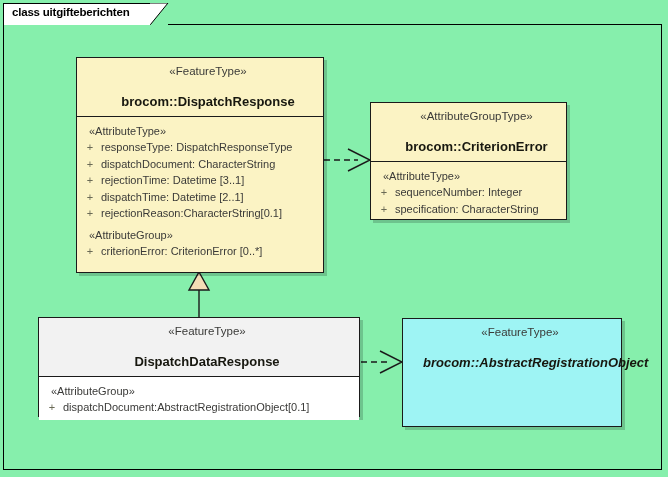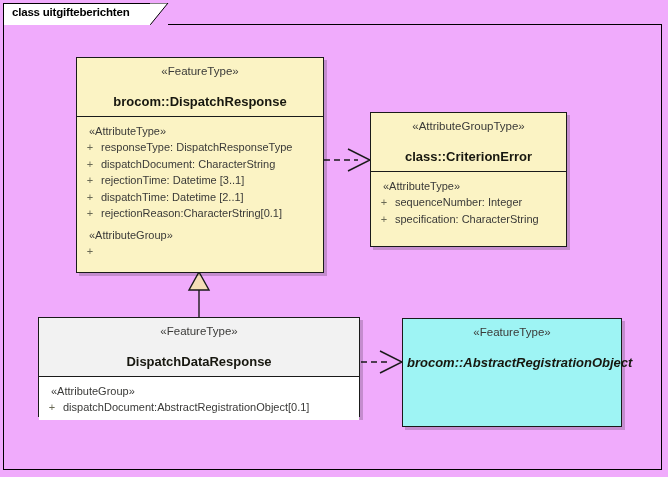--- a/index.html
+++ b/index.html
@@ -7,21 +7,21 @@
     padding: 0;
     background: #ffffff;
   }
   body {
     font-family: "Liberation Sans", sans-serif;
   }
   #canvas {
     position: relative;
     width: 668px;
     height: 477px;
-    background: #f0abfc;
+    background: #86efac;
     overflow: hidden;
     text-decoration: underline;
   }
 
   
   .frame-body {
     position: absolute;
     left: 3px;
     top: 24px;
     width: 659px;
@@ -77,21 +77,21 @@
     border: 1.6px solid #1a1a1a;
     box-shadow: 3px 3px 0 rgba(0,0,0,0.18);
   }
   .uml-box.yellow { background: #fbf3c4; }
   .uml-box.white  { background: #f2f2f2; }
   .uml-box.cyan   { background: #9ef4f4; }
 
   .box-header {
     box-sizing: border-box;
     text-align: center;
-    padding: 6px 4px 7px 4px;
+    padding: 6px 4px 7px 20px;
     border-bottom: 1.6px solid #1a1a1a;
   }
   .box-header.nolines { border-bottom: none; }
   .uml-box.white .box-header { background: #f2f2f2; }
   .uml-box.white .box-body { background: #ffffff; }
 
   .stereotype {
     font-size: 11.5px;
     color: #3a3a38;
     line-height: 14px;
@@ -212,28 +212,29 @@
       </div>
       <div class="attr-row">
         <span class="attr-vis">+</span>
         <span class="attr-text">rejectionReason:CharacterString[0.1]</span>
       </div>
 
       <div class="group-label" style="margin-top:5px;">«AttributeGroup»</div>
 
       <div class="attr-row">
         <span class="attr-vis">+</span>
-      </div>
-    </div>
-  </div>
-
-  <div class="uml-box yellow" style="left:370px; top:112px; width:197px; height:135px;">
+        <span class="attr-text">criterionError: CriterionError [0..*]</span>
+      </div>
+    </div>
+  </div>
+
+  <div class="uml-box yellow" style="left:370px; top:102px; width:197px; height:118px;">
     <div class="box-header">
       <div class="stereotype">«AttributeGroupType»</div>
-      <div class="classname">class::CriterionError</div>
+      <div class="classname">brocom::CriterionError</div>
     </div>
     <div class="box-body">
       <div class="group-label">«AttributeType»</div>
       <div class="attr-row">
         <span class="attr-vis">+</span>
         <span class="attr-text">sequenceNumber: Integer</span>
       </div>
       <div class="attr-row">
         <span class="attr-vis">+</span>
         <span class="attr-text">specification: CharacterString</span>

